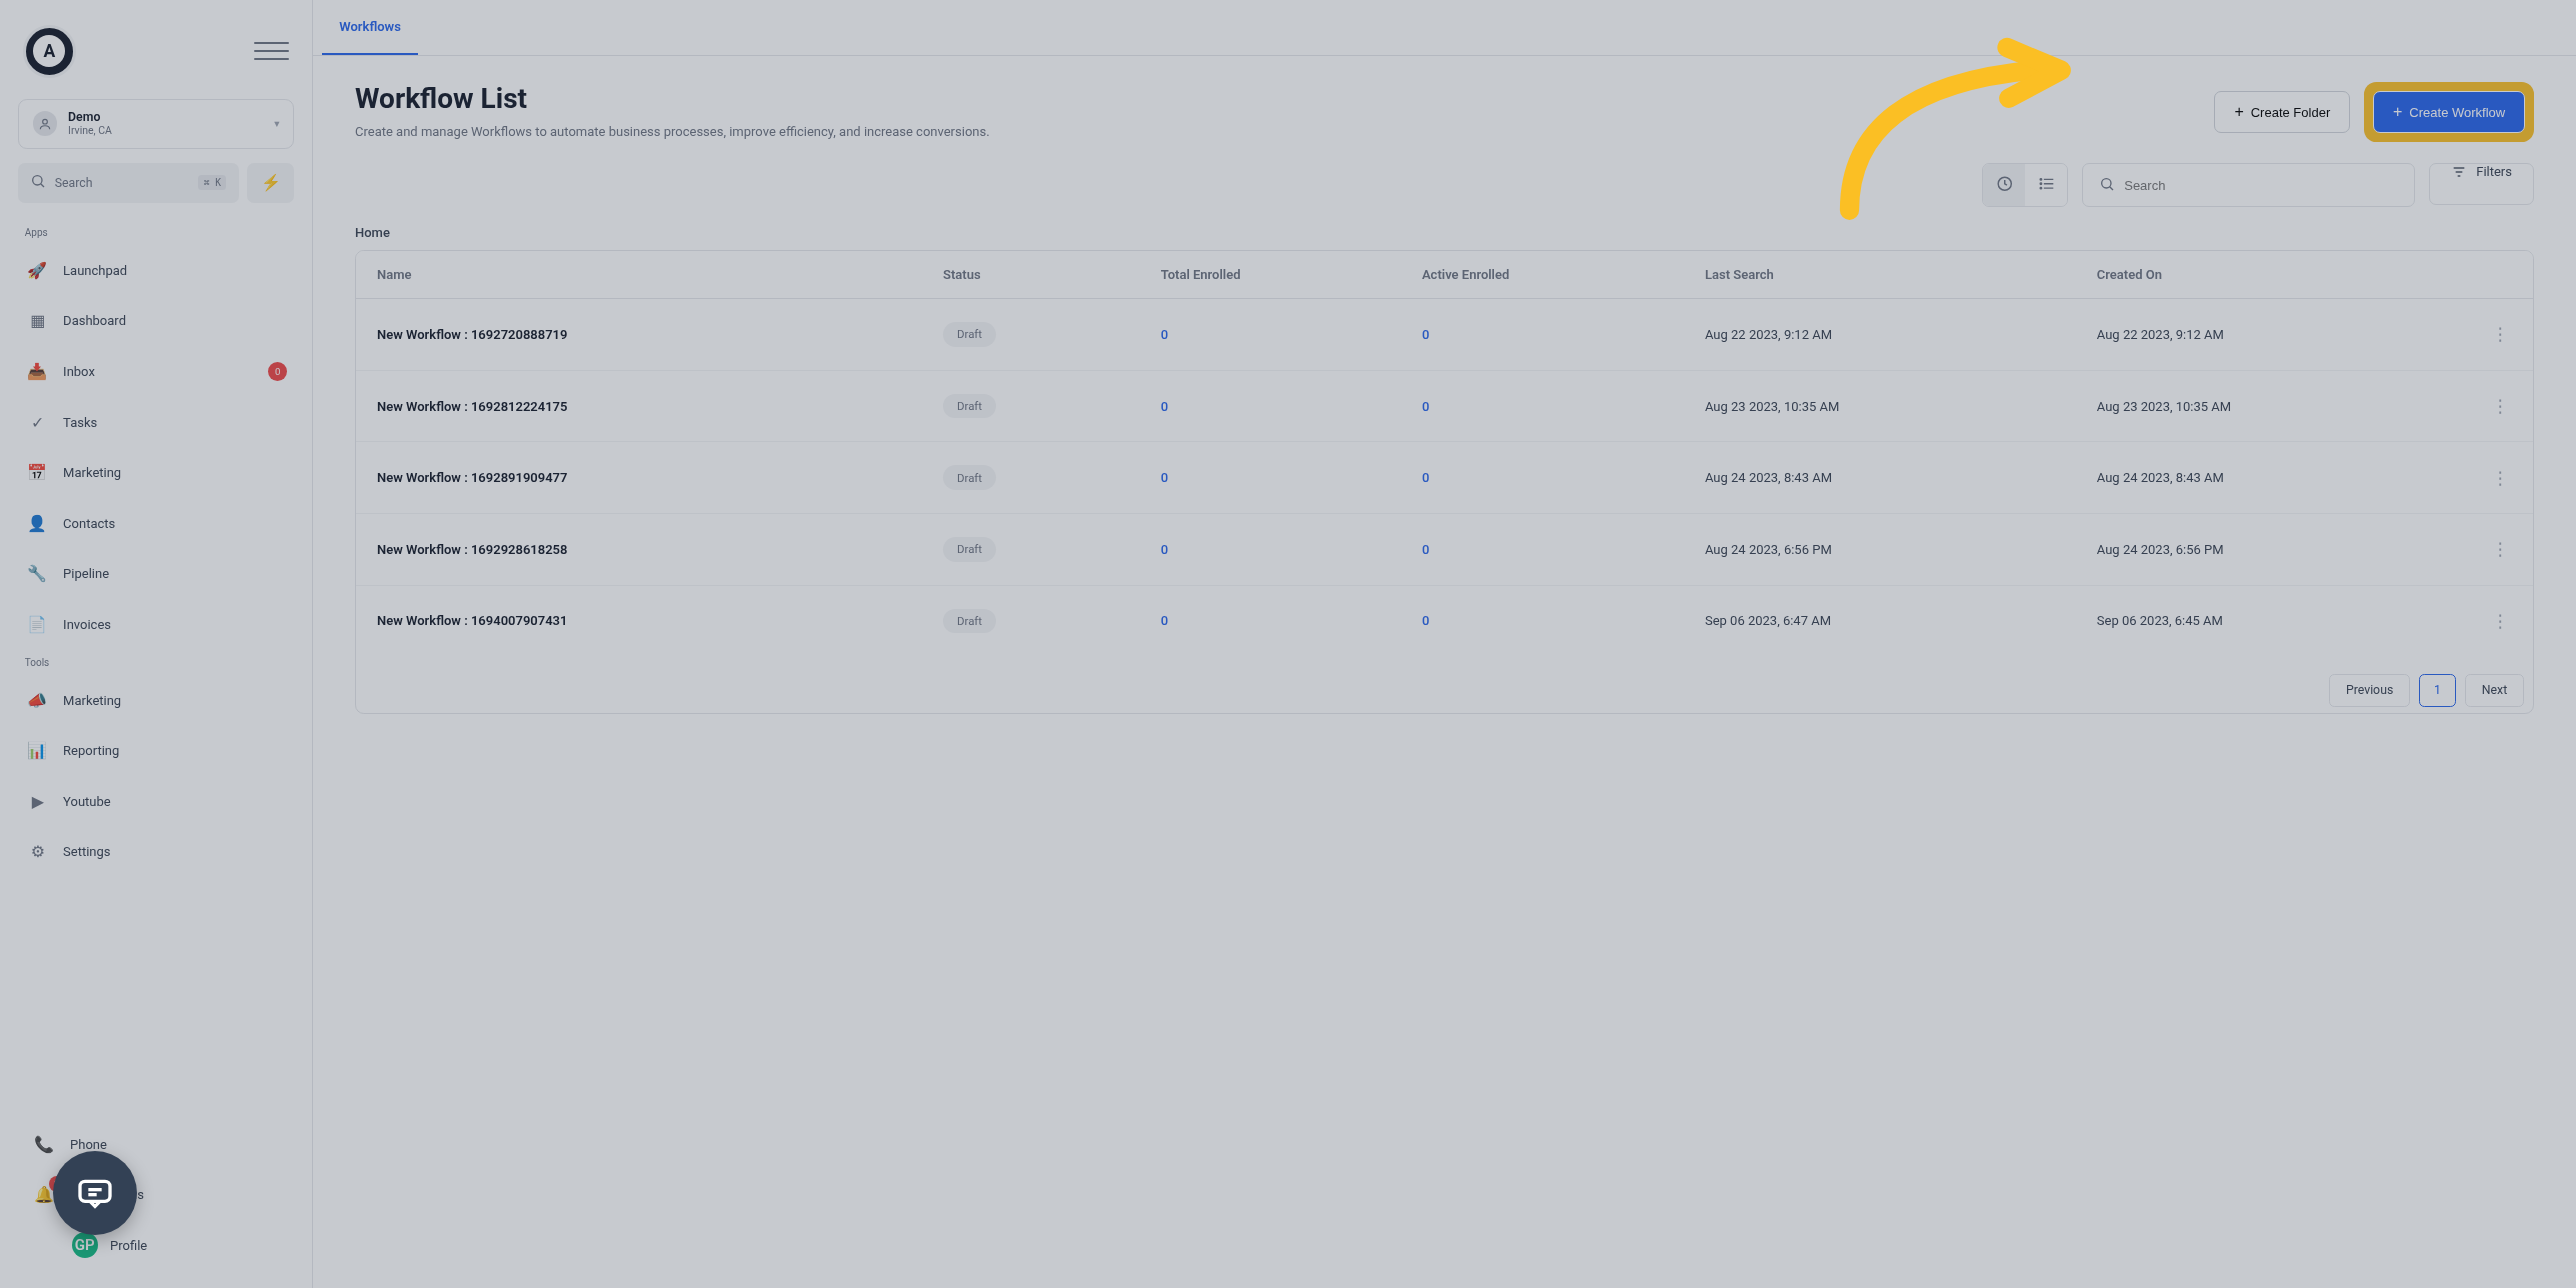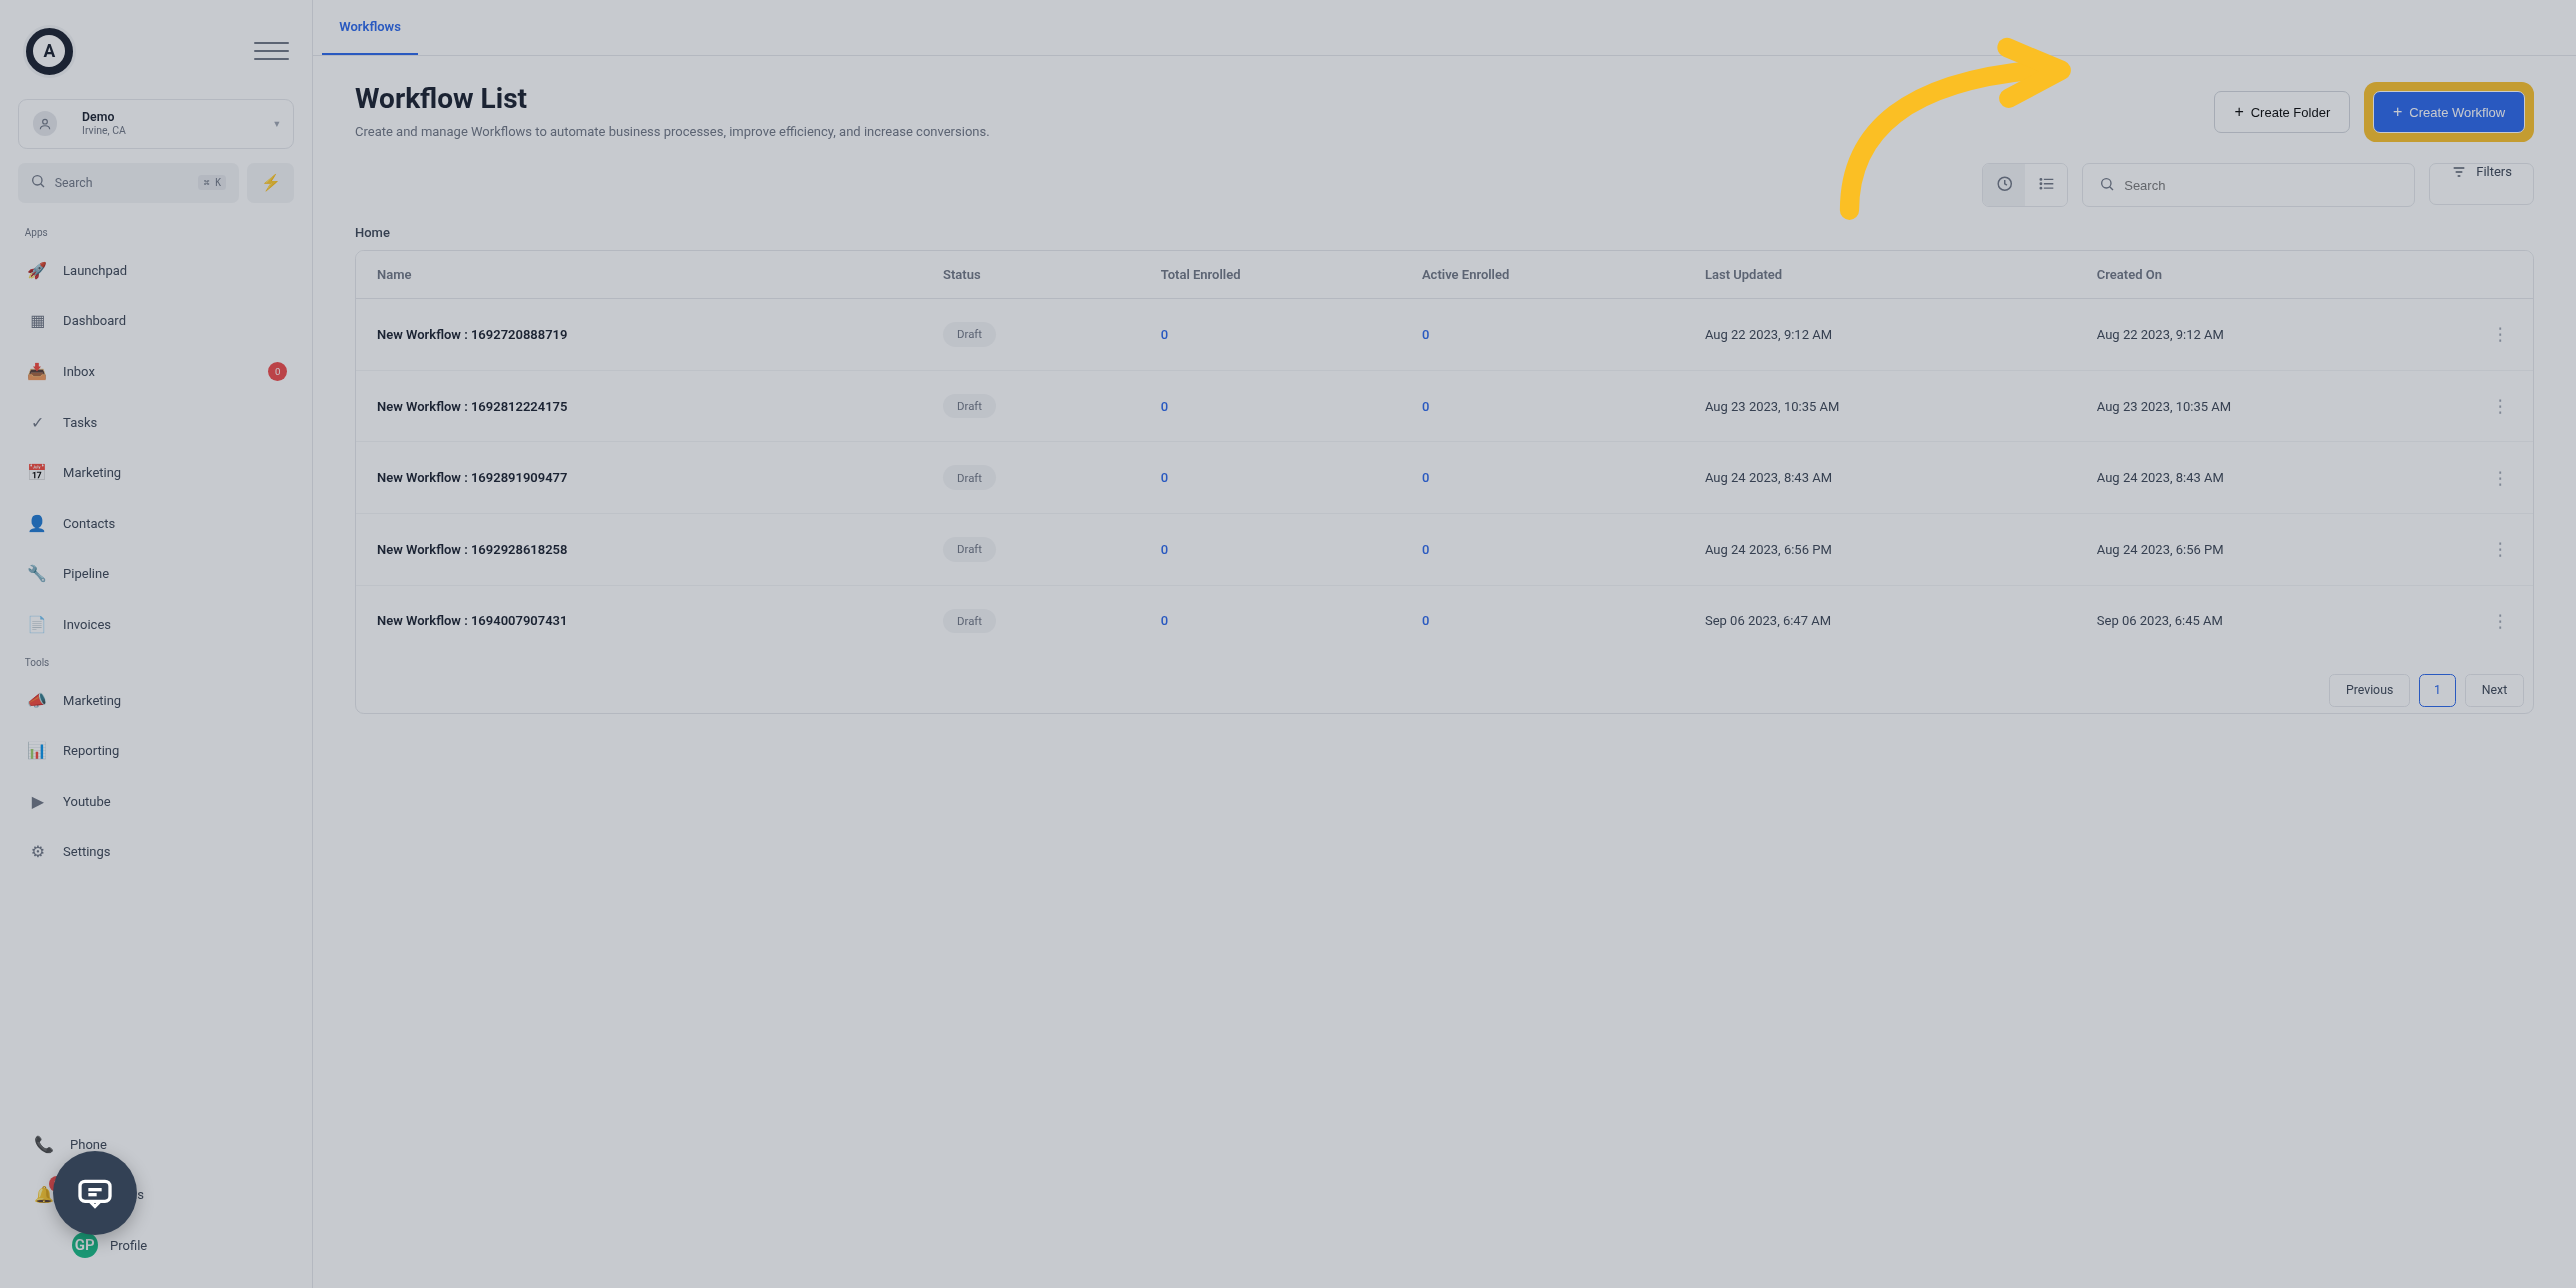--- a/index.html
+++ b/index.html
@@ -8,21 +8,21 @@
 
 
 .sidebar { width: 313px; background: #fff; border-right: 0.9px solid #e5e7eb; display: flex; flex-direction: column; padding: 17.5px 8.8px; }
 .sidebar-top { display: flex; align-items: center; gap: 10.5px; padding: 7px 14px 21px; }
 .avatar-ring { width: 53px; height: 53px; border-radius: 50%; background: #111827; display: flex; align-items: center; justify-content: center; border: 3.5px solid #f3f4f6; }
 .avatar-inner { width: 32px; height: 32px; border-radius: 50%; background: #fff; display: flex; align-items: center; justify-content: center; font-weight: 700; color: #111827; font-size: 17.5px; }
 .sidebar-top-spacer { flex: 1; }
 .hamburger { width: 35px; height: 35px; display: flex; flex-direction: column; justify-content: center; gap: 5.3px; cursor: pointer; }
 .hamburger span { height: 2.6px; background: #6b7280; border-radius: 1.8px; }
 
-.org-select { margin: 0 8.8px 14px; border: 0.9px solid #e5e7eb; border-radius: 8.8px; padding: 10.5px 14px; display: flex; align-items: center; gap: 25px; cursor: pointer; }
+.org-select { margin: 0 8.8px 14px; border: 0.9px solid #e5e7eb; border-radius: 8.8px; padding: 10.5px 14px; display: flex; align-items: center; gap: 11px; cursor: pointer; }
 .org-icon { width: 24.5px; height: 24.5px; border-radius: 50%; background: #e5e7eb; display: flex; align-items: center; justify-content: center; color: #6b7280; font-size: 12.3px; }
 .org-text { flex: 1; display: flex; flex-direction: column; }
 .org-name { font-weight: 600; color: #111827; font-size: 12.3px; }
 .org-loc { font-size: 10.5px; color: #6b7280; }
 .chevron { color: #9ca3af; font-size: 10.5px; }
 
 .search-row { display: flex; gap: 8.8px; padding: 0 8.8px 17.5px; }
 .search-box { flex: 1; background: #f3f4f6; border-radius: 7px; padding: 10.5px 12.3px; display: flex; align-items: center; gap: 8.8px; color: #6b7280; cursor: pointer; }
 .search-box .sicon { color: #6b7280; }
 .kbd { margin-left: auto; background: #e5e7eb; border-radius: 3.5px; padding: 1.8px 5.3px; font-size: 9.6px; color: #6b7280; font-family: monospace; }
@@ -292,21 +292,21 @@
       <div class="breadcrumb">Home</div>
 
       <div class="table-wrap">
         <table>
           <thead>
             <tr>
               <th class="col-name">Name</th>
               <th class="col-status">Status</th>
               <th class="col-te">Total Enrolled</th>
               <th class="col-ae">Active Enrolled</th>
-              <th class="col-lu">Last Updated</th>
+              <th class="col-lu">Last Search</th>
               <th class="col-co">Created On</th>
               <th class="col-menu"></th>
             </tr>
           </thead>
           <tbody id="tbody">
               <tr>
     <td class="name-cell">New Workflow : 1692720888719</td>
     <td><span class="status-pill">Draft</span></td>
     <td><span class="link-num">0</span></td>
     <td><span class="link-num">0</span></td>

